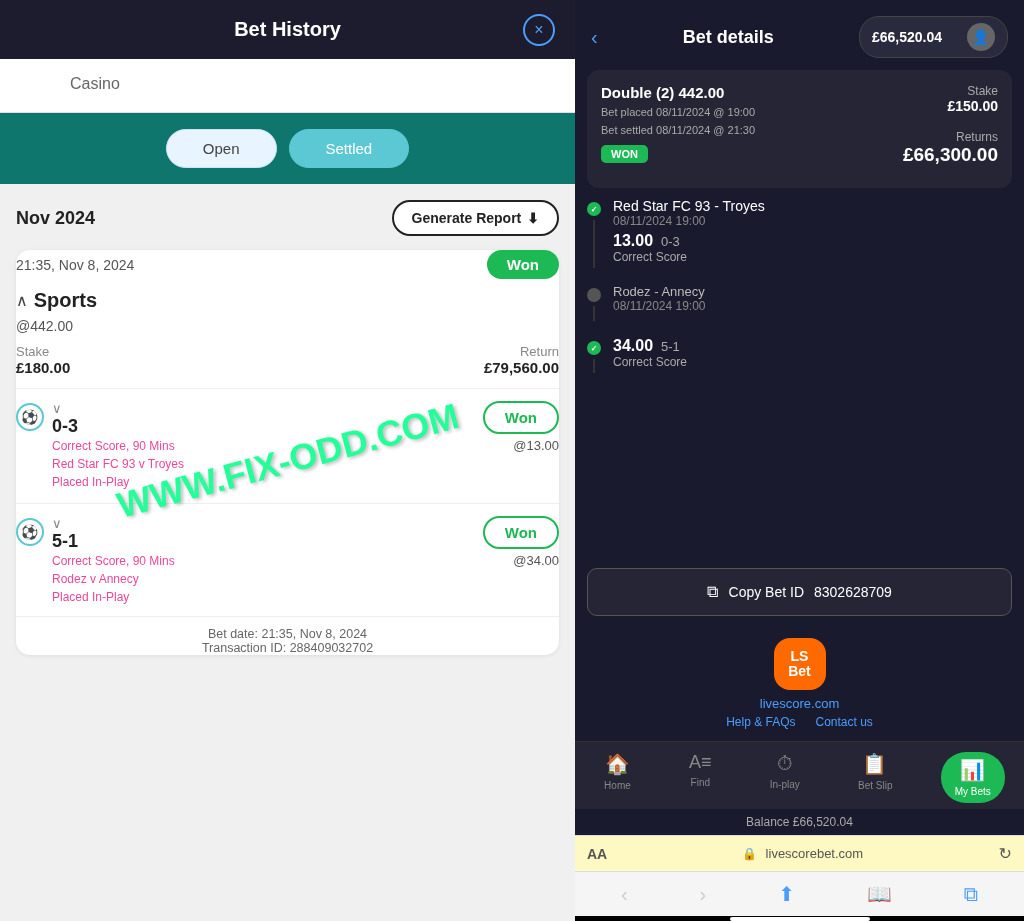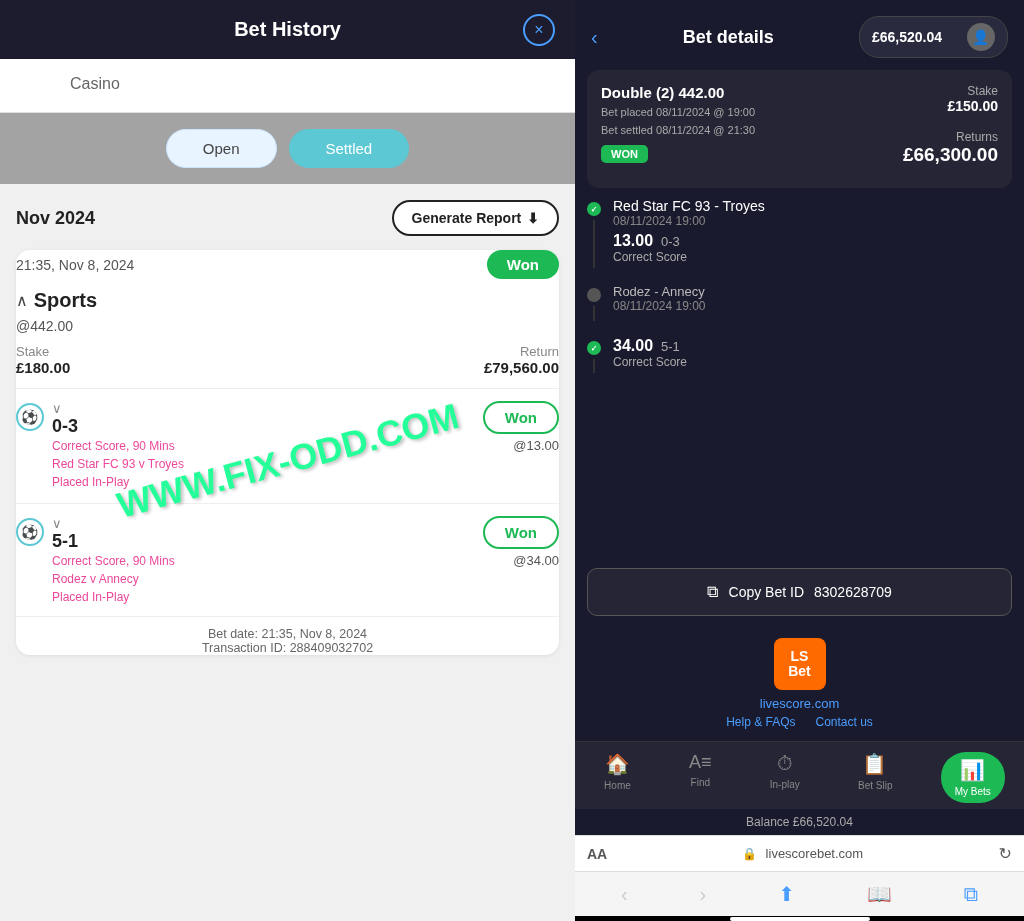--- a/index.html
+++ b/index.html
@@ -73,21 +73,21 @@
       color: #222;
       border-bottom: 3px solid #222;
       font-weight: 600;
     }
 
     .filter-row {
       display: flex;
       justify-content: center;
       gap: 12px;
       padding: 16px;
-      background: #a3a3a3;
+      background: #0f766e;
     }
 
     .filter-btn {
       padding: 10px 36px;
       border-radius: 25px;
       font-size: 15px;
       font-weight: 500;
       cursor: pointer;
       border: 1.5px solid #cce5ff;
       background: #e8f4ff;
@@ -524,21 +524,21 @@
       flex-direction: column;
       align-items: center;
       padding: 12px;
       background: #1a1a2e;
     }
 
     .ls-logo {
       width: 52px;
       height: 52px;
       background: #ff6a00;
-      border-radius: 8px;
+      border-radius: 16px;
       display: flex;
       align-items: center;
       justify-content: center;
       color: white;
       font-size: 14px;
       font-weight: 900;
       margin-bottom: 6px;
     }
 
     .ls-site {
@@ -605,21 +605,21 @@
 
     .balance-bar {
       background: #1a1a2e;
       text-align: center;
       padding: 6px;
       color: #aaa;
       font-size: 12px;
     }
 
     .browser-bar {
-      background: #ffffff;
+      background: #fef9c3;
       display: flex;
       align-items: center;
       justify-content: space-between;
       padding: 8px 12px;
       border-top: 1px solid #ddd;
     }
 
     .browser-url-area {
       flex: 1;
       display: flex;

